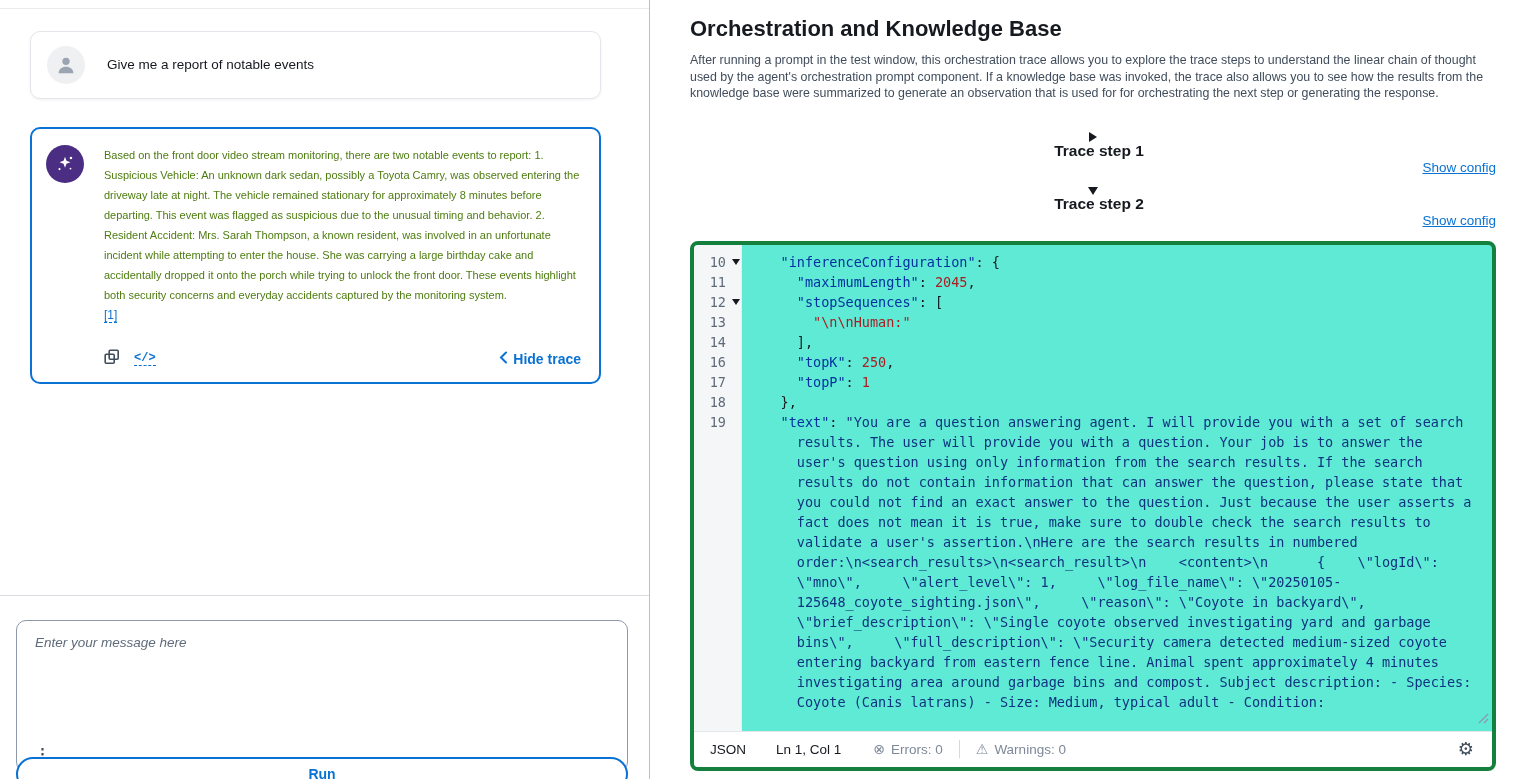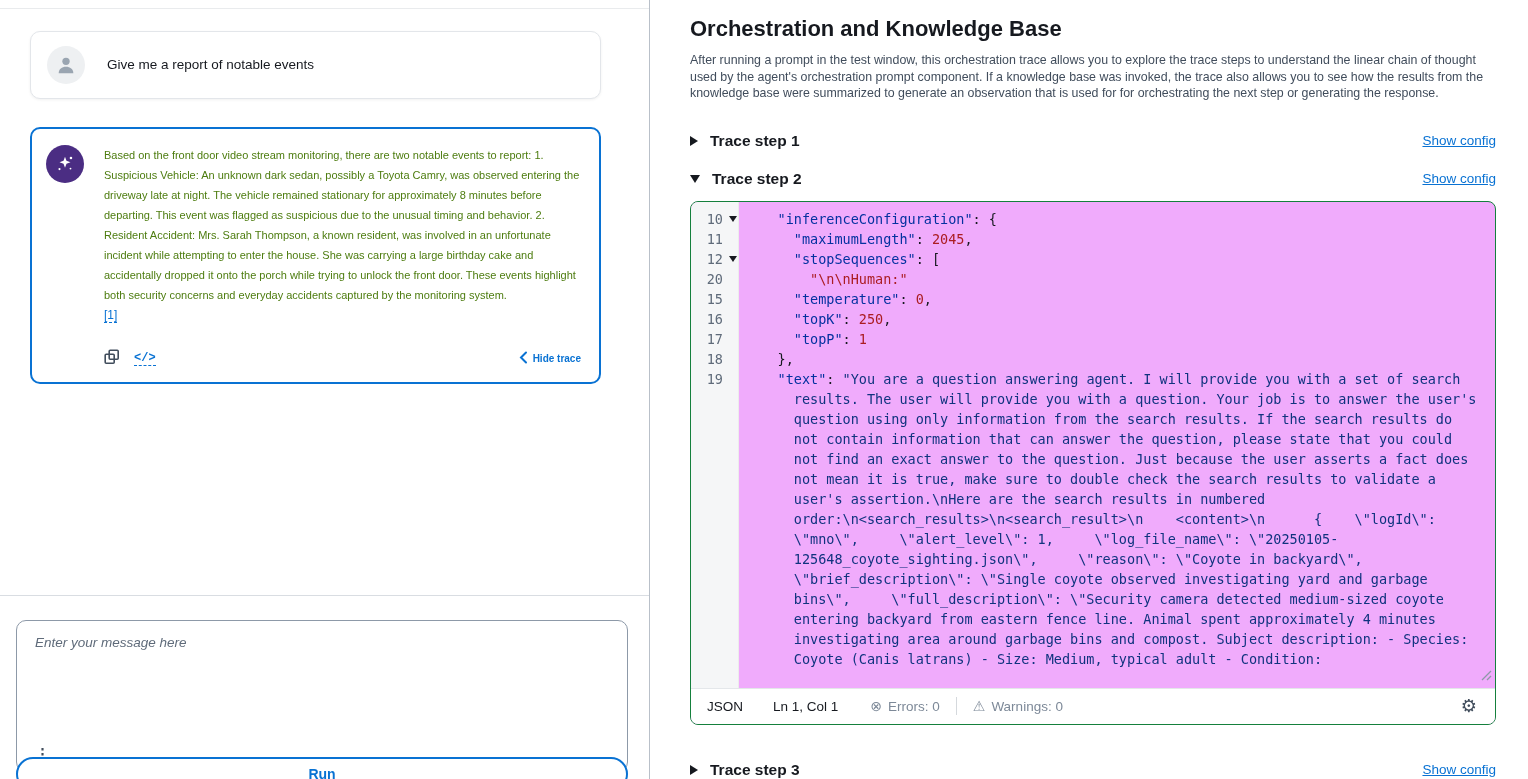--- a/index.html
+++ b/index.html
@@ -51,21 +51,21 @@
     border-bottom: 1px dashed var(--accent, #0972d3); cursor: pointer;
   }
   .agent-actions { display: flex; align-items: center; margin-top: 26px; gap: 14px; }
   .icon-btn { background: none; border: none; padding: 0; cursor: pointer; display: flex; align-items: center; }
   .code-chip {
     font-family: "Liberation Mono", monospace; font-size: 12px; font-weight: bold;
     color: var(--accent, #0972d3); border-bottom: 1px dashed var(--accent, #0972d3);
   }
   .hide-trace {
     margin-left: auto; display: flex; align-items: center; gap: 5px;
-    color: var(--accent, #0972d3); font-size: 10px; font-weight: 700; cursor: pointer;
+    color: var(--accent, #0972d3); font-size: 14px; font-weight: 700; cursor: pointer;
     text-decoration: none;
     text-align: right;
   }
 
   .composer-divider { position: absolute; left: 0; right: 0; top: 595px; height: 1px; background: #d9dde2; }
   .composer {
     position: absolute; left: 16px; right: 21px; top: 620px; height: 152px;
     border: 1px solid #8d99a8; border-radius: 10px; background: #fff;
   }
   .composer textarea {
@@ -86,35 +86,35 @@
     color: var(--accent, #0972d3); font-weight: 700; font-size: 14px;
     font-family: "Liberation Sans", sans-serif;
     display: flex; align-items: center; justify-content: center; cursor: pointer;
   }
 
   
   .right { flex: 1; height: 100%; overflow: hidden; padding: 14px 32px 0 40px; position: relative; }
   .page-title { font-size: 22px; font-weight: 700; margin: 2px 0 10px 0; color: #16191f; }
   .page-desc { font-size: 12.4px; line-height: 16.5px; color: #414d5c; }
 
-  .step-header { display: flex; align-items: center; cursor: pointer; }
+  .step-header { display: flex; align-items: center; cursor: pointer; flex-direction: column; }
   .step-1 { margin-top: 30px; }
-  .step-2 { margin-top: 20px; }
+  .step-2 { margin-top: 12px; }
   .step-3 { margin-top: 36px; }
   .caret-r { width: 0; height: 0; border-left: 8px solid #16191f; border-top: 5.5px solid transparent; border-bottom: 5.5px solid transparent; }
   .caret-d { width: 0; height: 0; border-top: 8px solid #16191f; border-left: 5.5px solid transparent; border-right: 5.5px solid transparent; }
   .step-label { margin-left: 12px; font-size: 15.5px; font-weight: 700; color: #16191f; }
   .show-config {
     margin-left: auto; color: var(--accent, #0972d3); font-size: 13.5px;
     text-decoration: underline; cursor: pointer;
   }
 
   .editor {
-    margin-top: 13px; border: 1px solid #15803d; border-radius: 8px;
-    overflow: hidden; background: #f0abfc; position: relative;
+    margin-top: 13px; border: 4px solid #15803d; border-radius: 8px;
+    overflow: hidden; background: #5eead4; position: relative;
   }
   .code { height: 486px; overflow: hidden; position: relative; padding-top: 7px; }
   .gutter-bg { position: absolute; left: 0; top: 0; bottom: 0; width: 48px; background: #f5f6f7; border-right: 1px solid #ececec; }
   .cl { display: flex; position: relative; font-family: "DejaVu Sans Mono", "Liberation Mono", monospace; font-size: 13.5px; line-height: 20px; }
   .ln { flex: 0 0 48px; text-align: right; padding-right: 16px; color: #5f6b7a; position: relative; user-select: none; }
   .fold {
     position: absolute; right: 2px; top: 7px; width: 0; height: 0; cursor: pointer;
     border-top: 6px solid #16191f; border-left: 4.5px solid transparent; border-right: 4.5px solid transparent;
   }
   .ct { flex: 1; min-width: 0; margin-left: 6px; margin-right: 14px; white-space: pre-wrap; word-break: break-word; color: #16191f; }
@@ -231,26 +231,26 @@
           </div>
           <div class="cl">
             <span class="ln">11</span>
             <span class="ct" style="padding-left: 8ch; text-indent: -8ch;"><span class="tk-p">      </span><span class="tk-key">"maximumLength"</span><span class="tk-p">: </span><span class="tk-num">2045</span><span class="tk-p">,</span></span>
           </div>
           <div class="cl">
             <span class="ln">12<span class="fold"></span></span>
             <span class="ct" style="padding-left: 8ch; text-indent: -8ch;"><span class="tk-p">      </span><span class="tk-key">"stopSequences"</span><span class="tk-p">: [</span></span>
           </div>
           <div class="cl">
-            <span class="ln">20</span>
+            <span class="ln">13</span>
             <span class="ct" style="padding-left: 10ch; text-indent: -10ch;"><span class="tk-p">        </span><span class="tk-str">"\n\nHuman:"</span></span>
           </div>
           <div class="cl">
-            <span class="ln">15</span>
-            <span class="ct" style="padding-left: 8ch; text-indent: -8ch;"><span class="tk-p">      </span><span class="tk-key">"temperature"</span><span class="tk-p">: </span><span class="tk-num">0</span><span class="tk-p">,</span></span>
+            <span class="ln">14</span>
+            <span class="ct" style="padding-left: 8ch; text-indent: -8ch;"><span class="tk-p">      ],</span></span>
           </div>
           <div class="cl">
             <span class="ln">16</span>
             <span class="ct" style="padding-left: 8ch; text-indent: -8ch;"><span class="tk-p">      </span><span class="tk-key">"topK"</span><span class="tk-p">: </span><span class="tk-num">250</span><span class="tk-p">,</span></span>
           </div>
           <div class="cl">
             <span class="ln">17</span>
             <span class="ct" style="padding-left: 8ch; text-indent: -8ch;"><span class="tk-p">      </span><span class="tk-key">"topP"</span><span class="tk-p">: </span><span class="tk-num">1</span></span>
           </div>
           <div class="cl">

